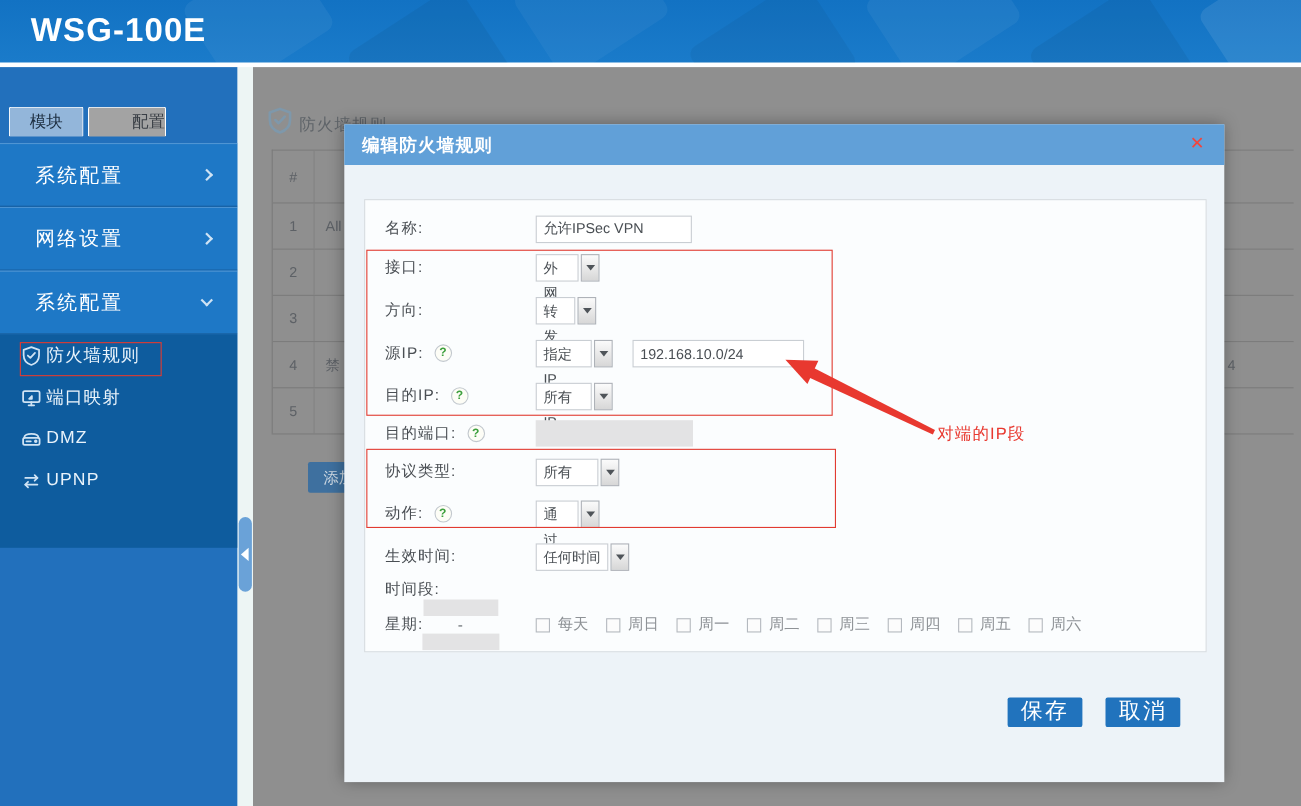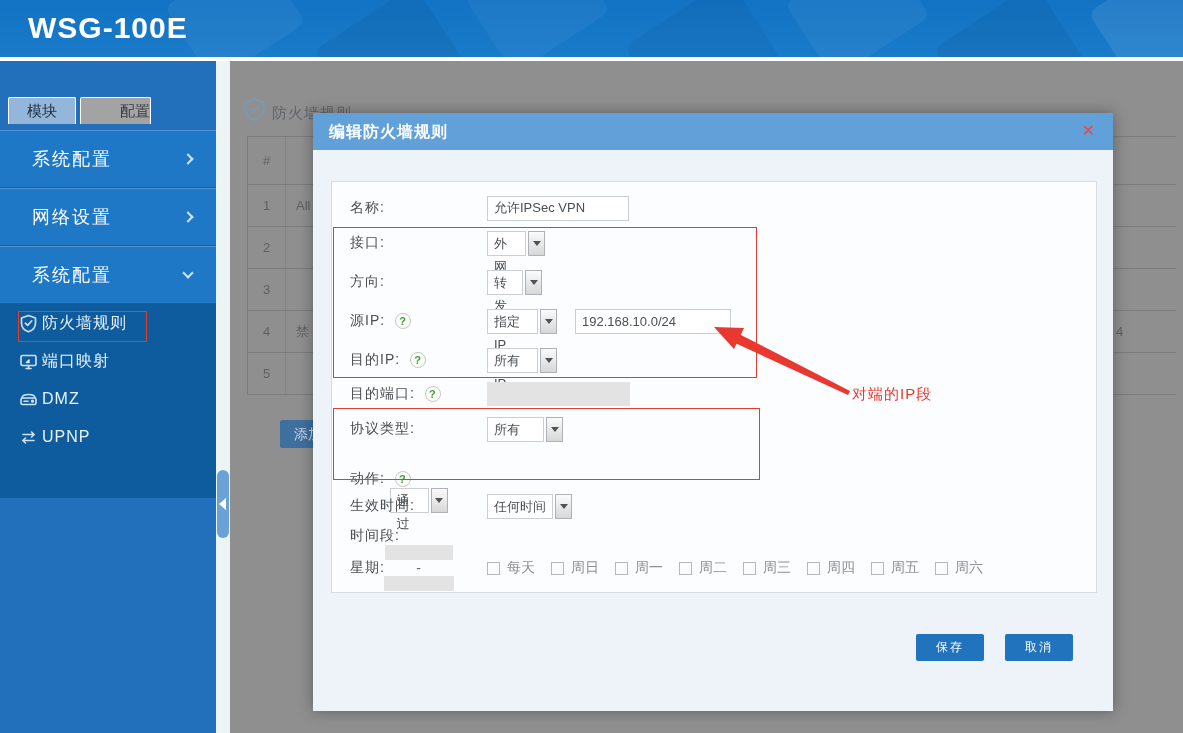--- a/index.html
+++ b/index.html
@@ -71,21 +71,21 @@
   .select { display:flex; align-items:center; cursor:pointer; }
   .select .val { height:25px; line-height:23px; background:#ffffff; border:1px solid #c9ced3; padding:0 6px; font-size:13px; color:#4a4f54; }
   .select .dd { width:17px; height:25px; margin-left:2px; background:linear-gradient(#fbfbfb,#d7d7d7);
                 border:1px solid #aeb2b8; display:flex; align-items:center; justify-content:center; }
   .ddtri { width:0; height:0; border-left:4px solid transparent; border-right:4px solid transparent; border-top:5px solid #4f5459; }
   .dash { font-size:14px; color:#6a6f74; margin:0 12px; }
   .wk { display:flex; align-items:center; margin-right:16px; }
   .cbox { width:13px; height:13px; border:1px solid #b4b9bf; background:#fcfcfc; margin-right:7px; }
   .wktext { font-size:14px; color:#8e9296; }
   .dbtn { position:absolute; top:521px; width:68px; height:27px; background:#2173bd; color:#ffffff;
-          font-size:12px; text-align:center; line-height:27px; border:none; border-radius:2px; cursor:pointer; letter-spacing:2px; }
+          font-size:20px; text-align:center; line-height:27px; border:none; border-radius:2px; cursor:pointer; letter-spacing:2px; }
   .btn-save { left:603px; }
   .btn-cancel { left:692px; }
 
   .redrect { position:absolute; border:1px solid #e23b31; pointer-events:none; z-index:55; }
   .rect1 { left:20px; top:114px; width:424px; height:151px; }
   .rect2 { left:20px; top:295px; width:427px; height:72px; }
 
   
   .anno-svg { position:absolute; left:0; top:0; width:1183px; height:733px; z-index:60; pointer-events:none; }
   .anno-text { position:absolute; left:852px; top:385px; z-index:60; color:#e8382f; font-size:15px; letter-spacing:1px; pointer-events:none; }
@@ -277,21 +277,21 @@
     <div class="frow" style="top:303px;">
       <span class="flabel">协议类型:</span>
       <div class="select">
         <span class="val" style="width:57px;">所有</span>
         <span class="dd">
             <span class="ddtri"></span>
           </span>
       </div>
     </div>
 
-    <div class="frow" style="top:357px;flex-direction:column;">
+    <div class="frow" style="top:341px;">
       <span class="flabel">
         <span>动作:</span>
         <span class="help">?</span>
       </span>
       <div class="select">
         <span class="val" style="width:39px;">通过</span>
         <span class="dd">
             <span class="ddtri"></span>
           </span>
       </div>

